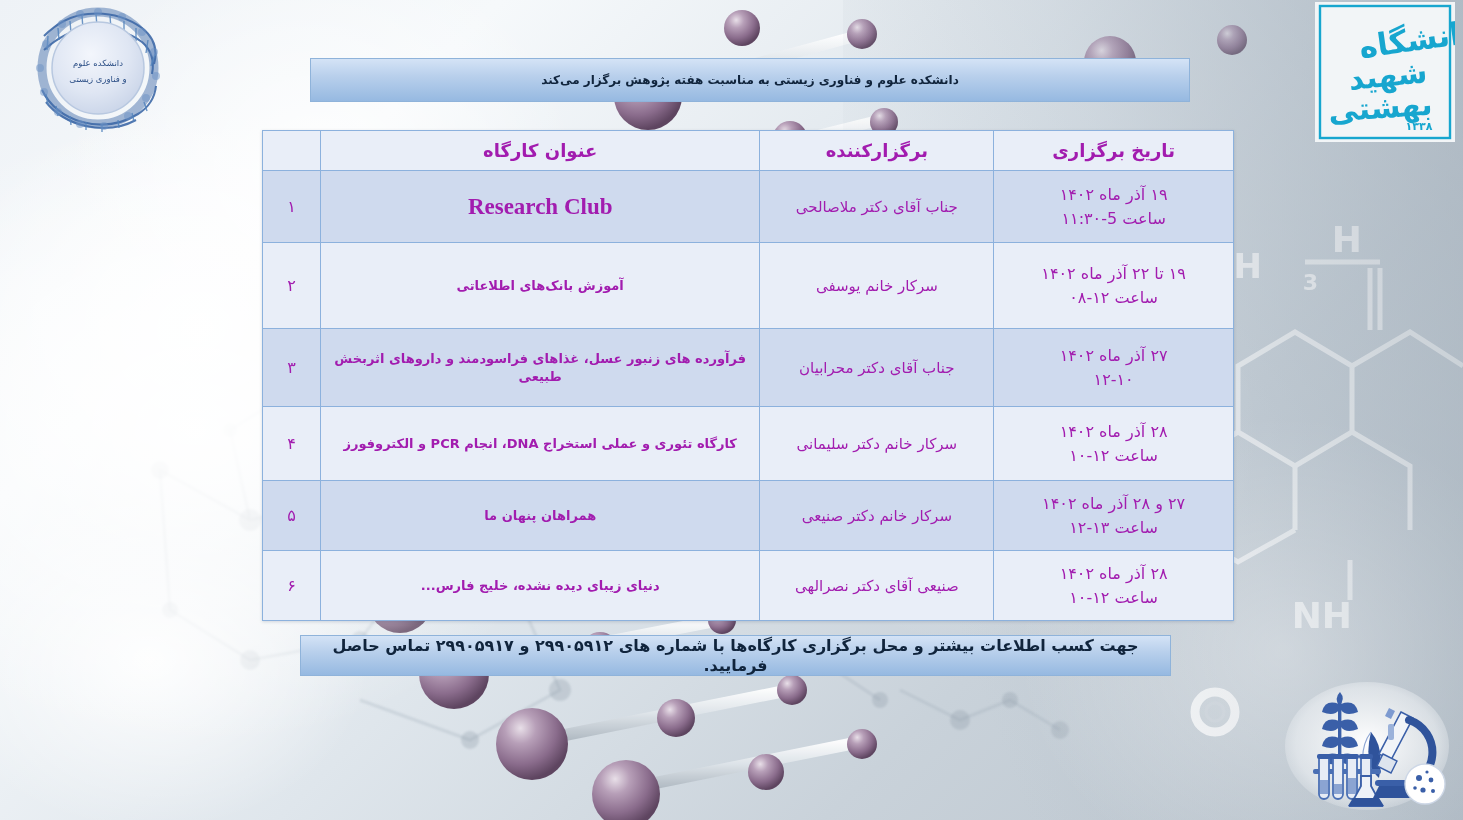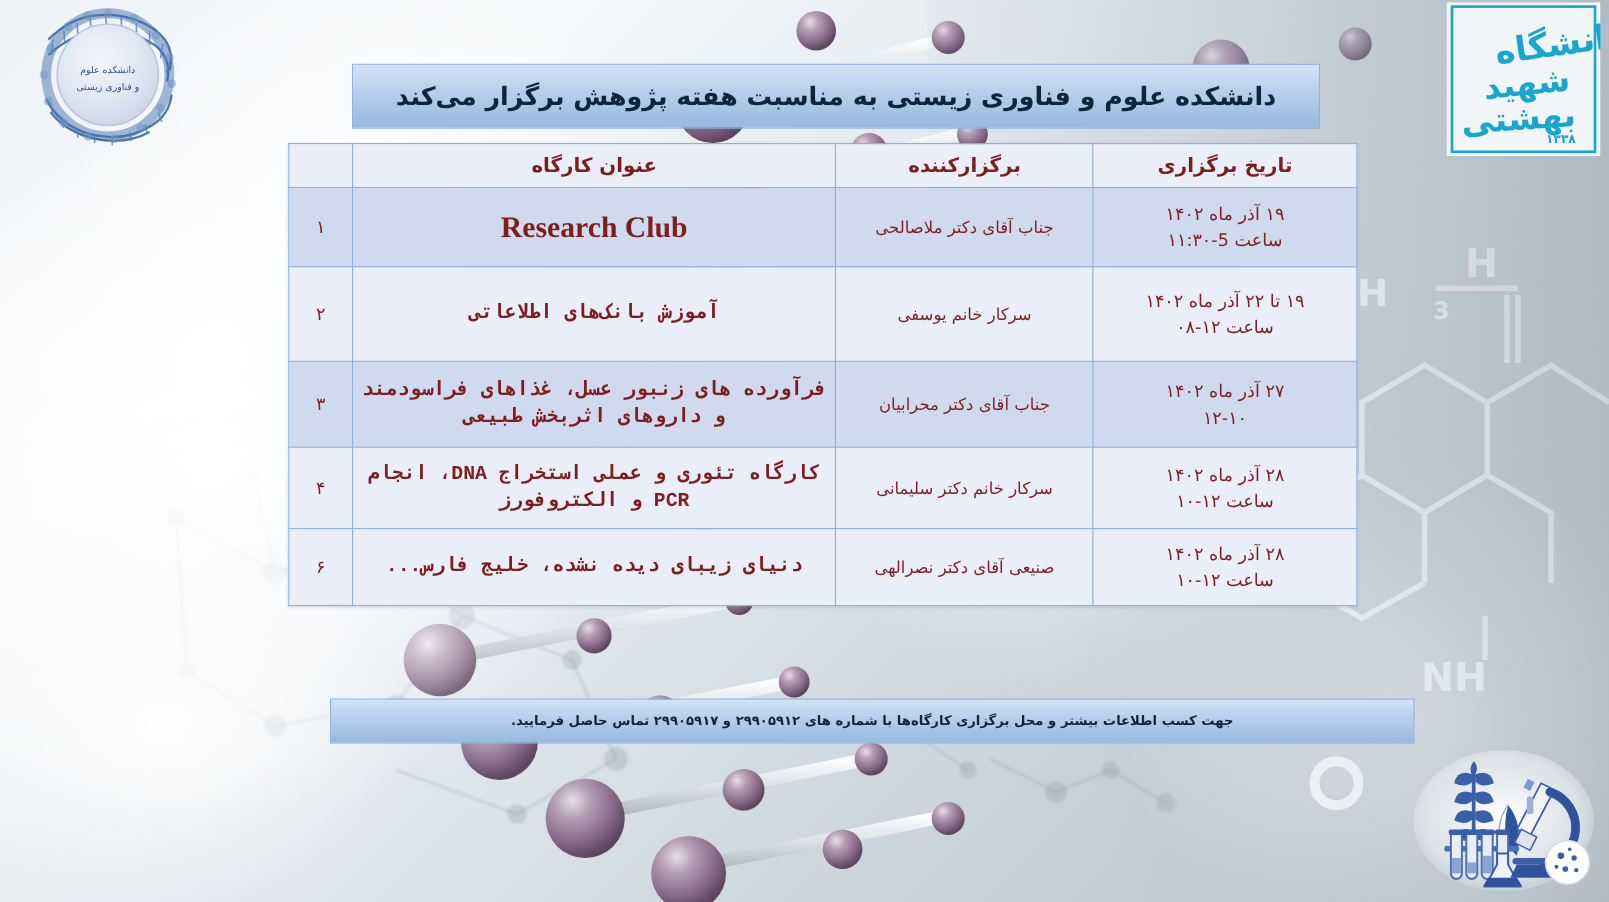--- a/index.html
+++ b/index.html
@@ -55,51 +55,51 @@
     border: 1px solid #8fb3da;
     background: linear-gradient(180deg, #d4e3f6 0%, #b9d0ec 40%, #96b9e1 100%);
     display: flex;
     align-items: center;
     justify-content: center;
     text-align: center;
     color: #10243c;
     direction: rtl;
   }
   #title-banner {
-    left: 320px; top: 58px;
-    width: 880px; height: 59px;
-    font-size: 23px;
+    left: 310px; top: 58px;
+    width: 880px; height: 44px;
+    font-size: 12px;
     font-weight: 700;
     letter-spacing: 0.1px;
   }
   #contact-banner {
     left: 300px; top: 635px;
-    width: 986px; height: 41px;
-    font-size: 12px;
+    width: 871px; height: 41px;
+    font-size: 16px;
     font-weight: 600;
   }
   #contact-banner .txt { padding: 0 14px; line-height: 1.2; }
 
   
   #workshop-table {
     position: absolute;
     left: 262px; top: 130px;
     width: 972px;
     border-collapse: collapse;
     direction: rtl;
     box-sizing: border-box;
     box-shadow: 0 1px 3px rgba(40,60,90,0.18);
   }
   #workshop-table td, #workshop-table th {
     border: 1px solid #8cb1dd;
     box-sizing: border-box;
     padding: 4px 8px;
     vertical-align: middle;
     text-align: center;
-    color: #7f1d1d;
+    color: #a21caf;
   }
   #workshop-table thead th {
     background: #e9eef8;
     height: 40px;
     font-size: 18px;
     font-weight: 700;
   }
   
   .col-num   { width: 58px; }
   .col-title { width: 440px; }
@@ -107,28 +107,27 @@
   .col-date  { width: 240px; margin-top: 44px; }
 
   #workshop-table tbody tr.row-odd  td { background: #cfdaee; }
   #workshop-table tbody tr.row-even td { background: #e9eef8; }
 
   .cell-num {
     font-size: 16px;
     font-weight: 500;
   }
   .cell-title {
-    font-size: 18px;
+    font-size: 13px;
     font-weight: 700;
     line-height: 1.38;
-    font-family: Liberation Mono, monospace;
   }
   .cell-title.latin {
     font-family: "Liberation Serif", "DejaVu Serif", serif;
-    font-size: 27px;
+    font-size: 23px;
     font-weight: 700;
   }
   .cell-org {
     font-size: 15px;
     font-weight: 400;
   }
   .cell-date {
     font-size: 16px;
     font-weight: 400;
     line-height: 1.5;
@@ -473,20 +472,26 @@
           <td class="col-org cell-org">جناب آقای دکتر محرابیان</td>
           <td class="col-title cell-title">فرآورده های زنبور عسل، غذاهای فراسودمند و داروهای اثربخش طبیعی</td>
           <td class="col-num cell-num">۳</td>
         </tr>
         <tr class="row-even" style="height: 74px;">
           <td class="col-date cell-date"><span>۲۸ آذر ماه ۱۴۰۲</span><span class="line2">ساعت ۱۲-۱۰</span></td>
           <td class="col-org cell-org">سرکار خانم دکتر سلیمانی</td>
           <td class="col-title cell-title">کارگاه تئوری و عملی استخراج DNA، انجام PCR و الکتروفورز</td>
           <td class="col-num cell-num">۴</td>
         </tr>
+        <tr class="row-odd" style="height: 70px;">
+          <td class="col-date cell-date"><span>۲۷ و ۲۸ آذر ماه ۱۴۰۲</span><span class="line2">ساعت ۱۳-۱۲</span></td>
+          <td class="col-org cell-org">سرکار خانم دکتر صنیعی</td>
+          <td class="col-title cell-title">همراهان پنهان ما</td>
+          <td class="col-num cell-num">۵</td>
+        </tr>
         <tr class="row-even" style="height: 70px;">
           <td class="col-date cell-date"><span>۲۸ آذر ماه ۱۴۰۲</span><span class="line2">ساعت ۱۲-۱۰</span></td>
           <td class="col-org cell-org">صنیعی آقای دکتر نصرالهی</td>
           <td class="col-title cell-title">دنیای زیبای دیده نشده، خلیج فارس...</td>
           <td class="col-num cell-num">۶</td>
         </tr>
       </tbody>
   </table>
 
   <div id="contact-banner" class="banner">

